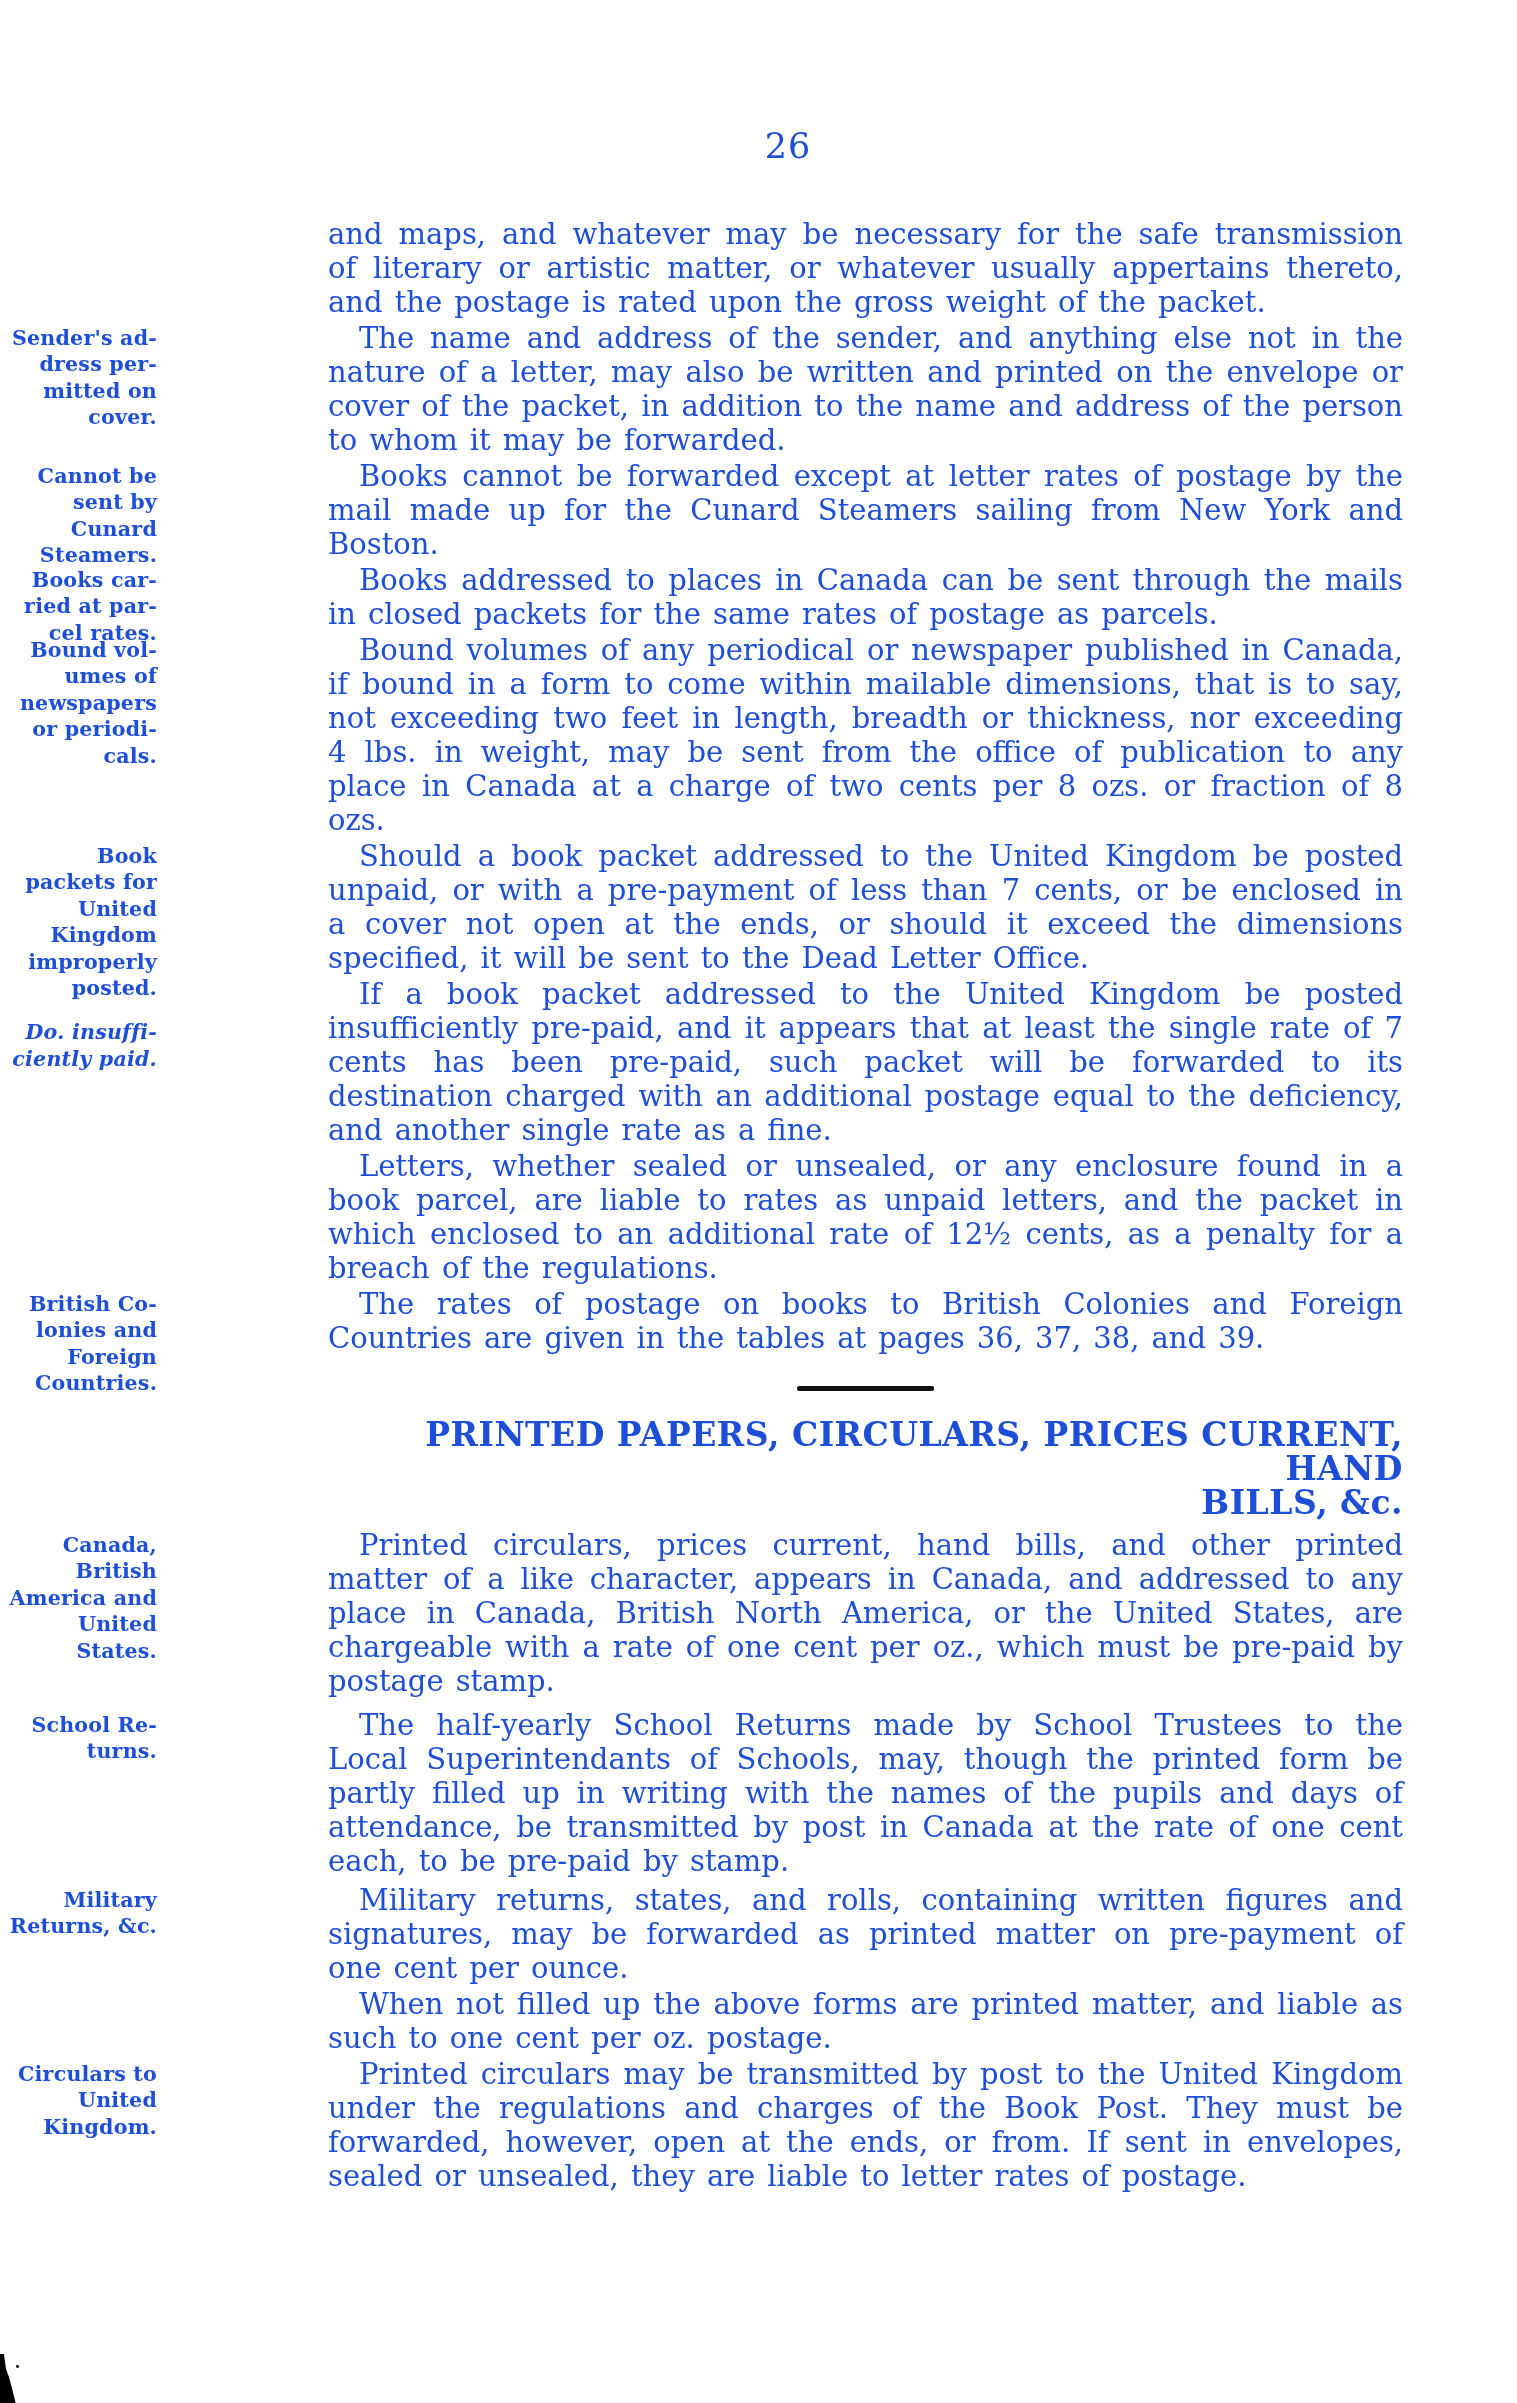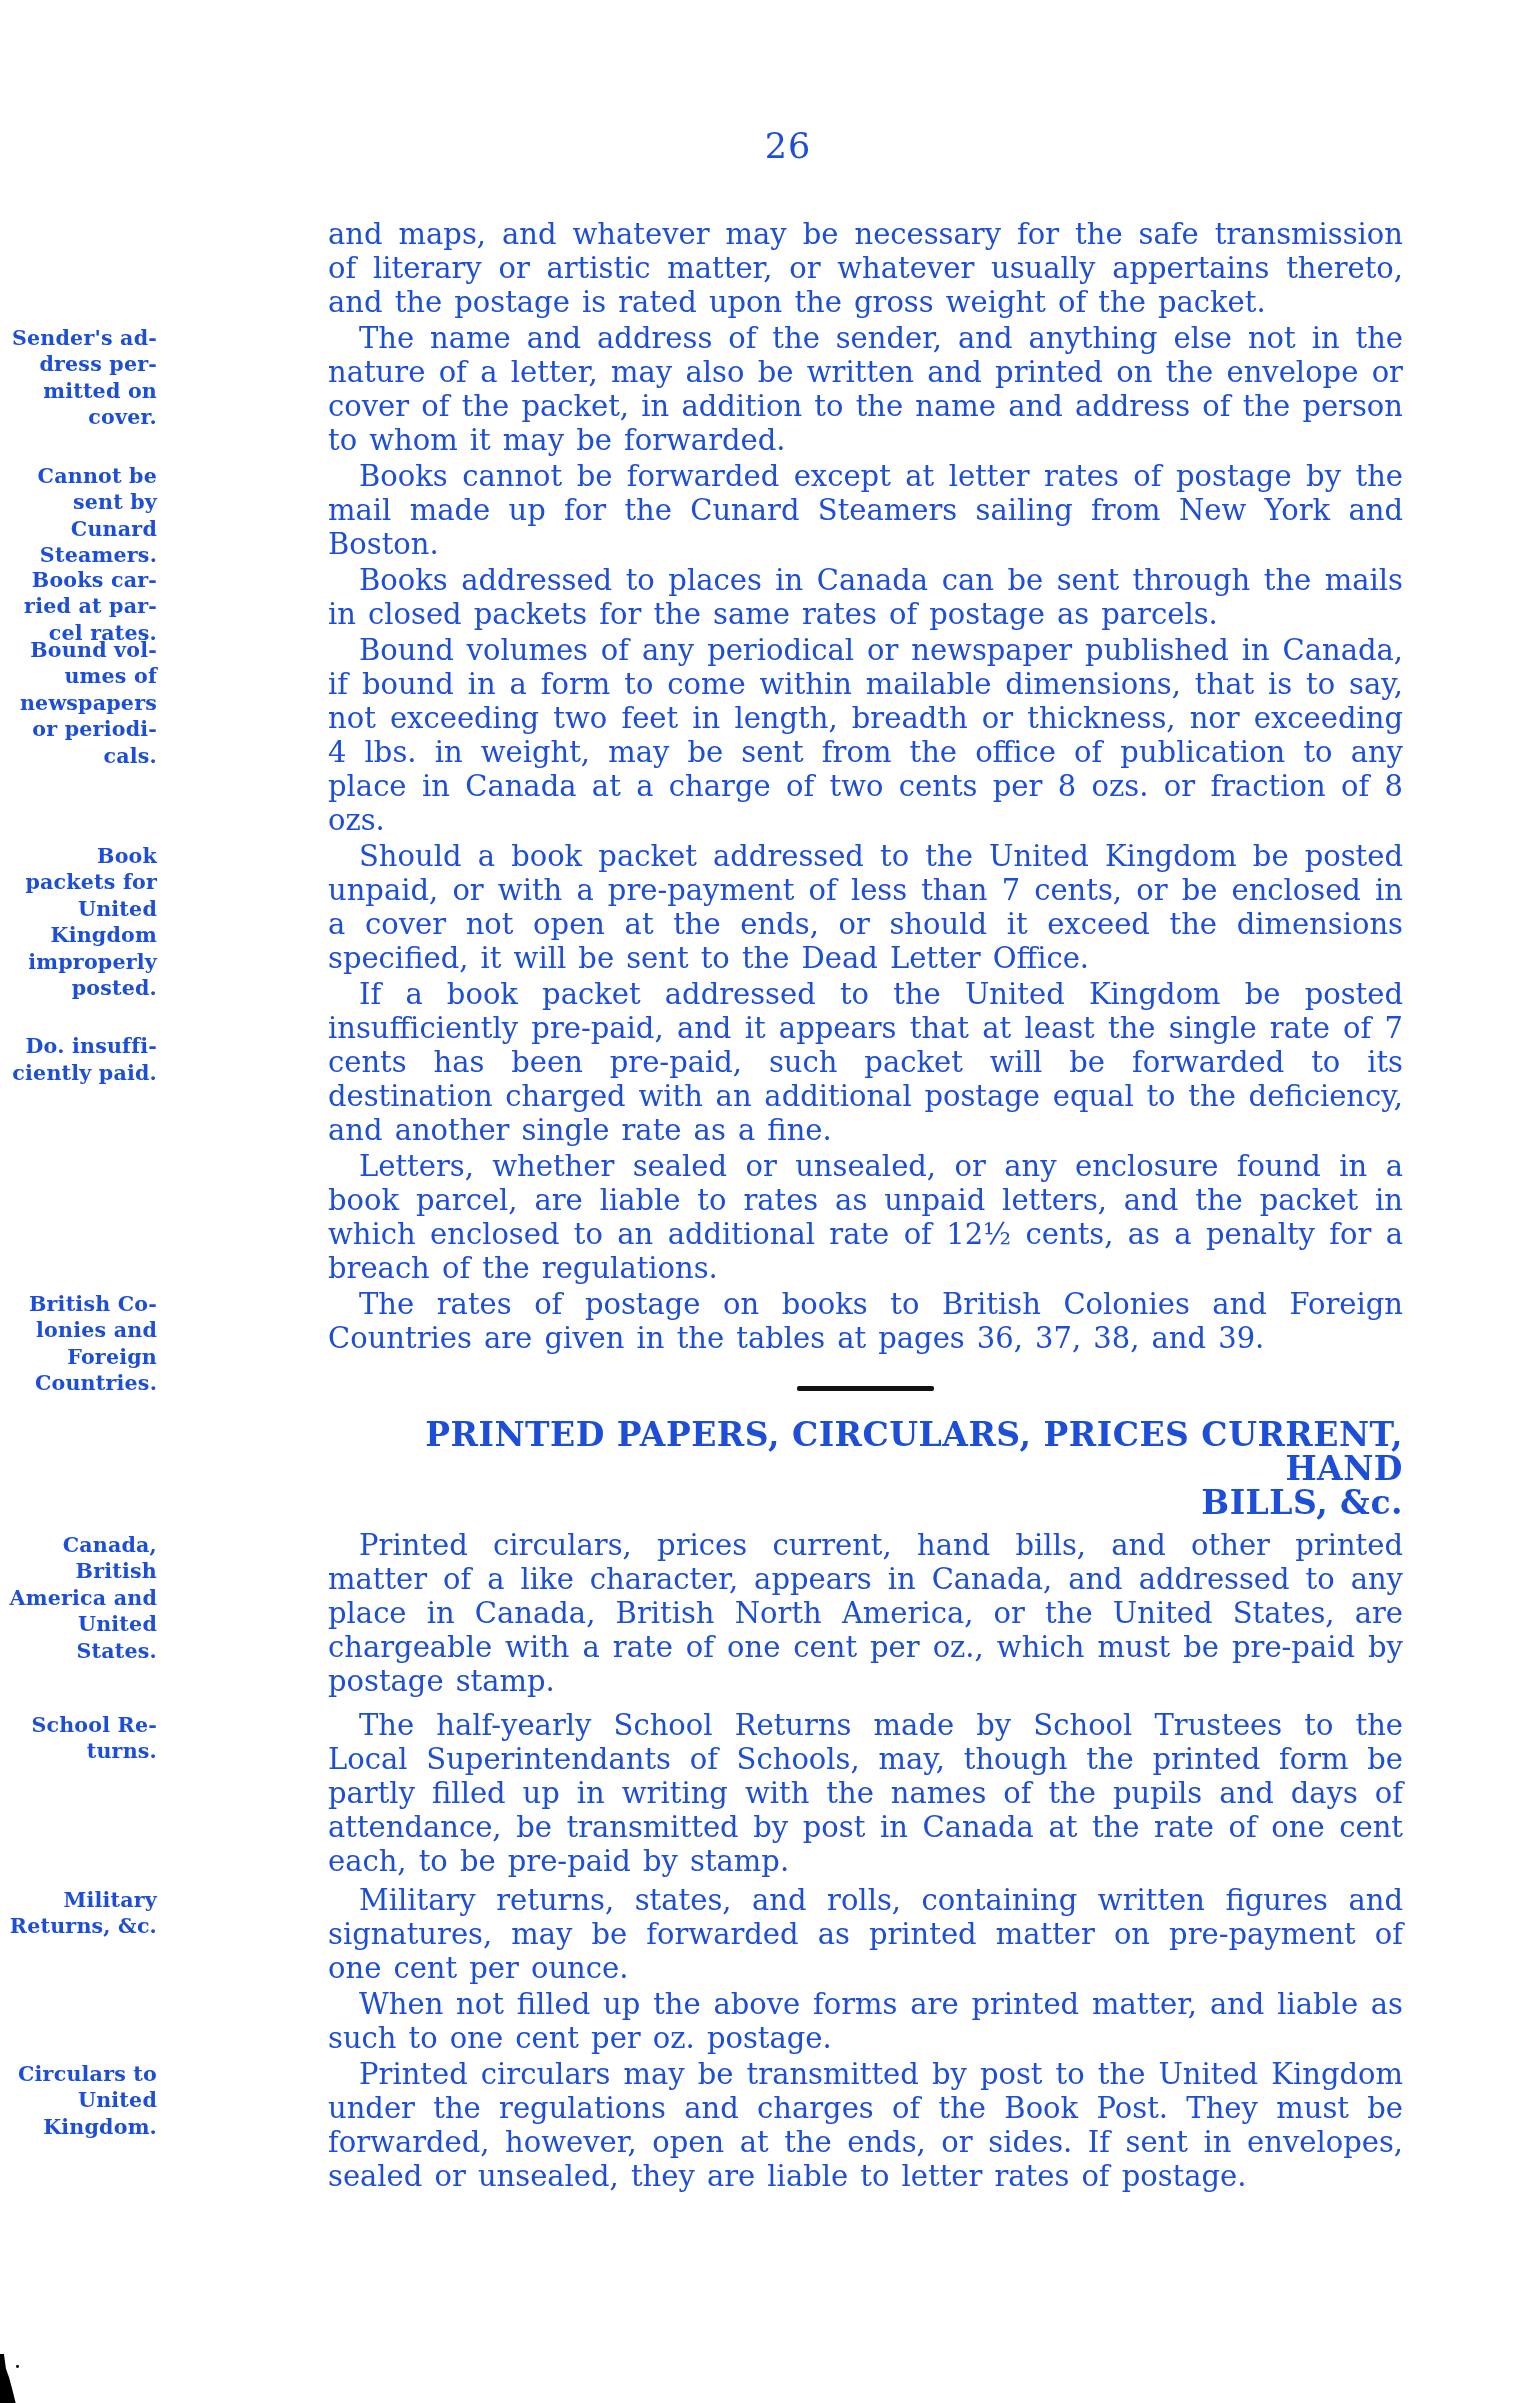--- a/index.html
+++ b/index.html
@@ -32,21 +32,21 @@
     left: -173px;
     top: 3.9px;
     width: 157px;
     font-size: 20.6px;
     line-height: 26.5px;
     font-weight: bold;
     white-space: pre-line;
     letter-spacing: 0.2px;
     text-align: right;
   }
-  .margin-note.offset-1 { top: 56px; }
+  .margin-note.offset-1 { top: 42px; font-style: italic; }
   .para {
     width: 1075px;
     margin-left: 155px;
     font-size: 29px;
     line-height: 34px;
     text-align: justify;
     word-spacing: 2.9px;
   }
   .para.indent { text-indent: 31px; }
   .gap-lg { margin-top: 9.8px; }
@@ -186,20 +186,20 @@
   </div>
 
   <div class="section">
     <div class="para indent">When not filled up the above forms are printed matter, and liable as such to one cent per oz. postage.</div>
   </div>
 
   <div class="section">
     <div class="margin-note">Circulars to
 United
 Kingdom.</div>
-    <div class="para indent">Printed circulars may be transmitted by post to the United Kingdom under the regulations and charges of the Book Post. They must be forwarded, however, open at the ends, or sides. If sent in envelopes, sealed or unsealed, they are liable to letter rates of postage.</div>
+    <div class="para indent">Printed circulars may be transmitted by post to the United Kingdom under the regulations and charges of the Book Post. They must be forwarded, however, open at the ends, or from. If sent in envelopes, sealed or unsealed, they are liable to letter rates of postage.</div>
   </div>
 
   <div class="scan-artifact-blob"></div>
   <div class="scan-artifact-dot"></div>
 
 </div>
 
 
 </body></html>

